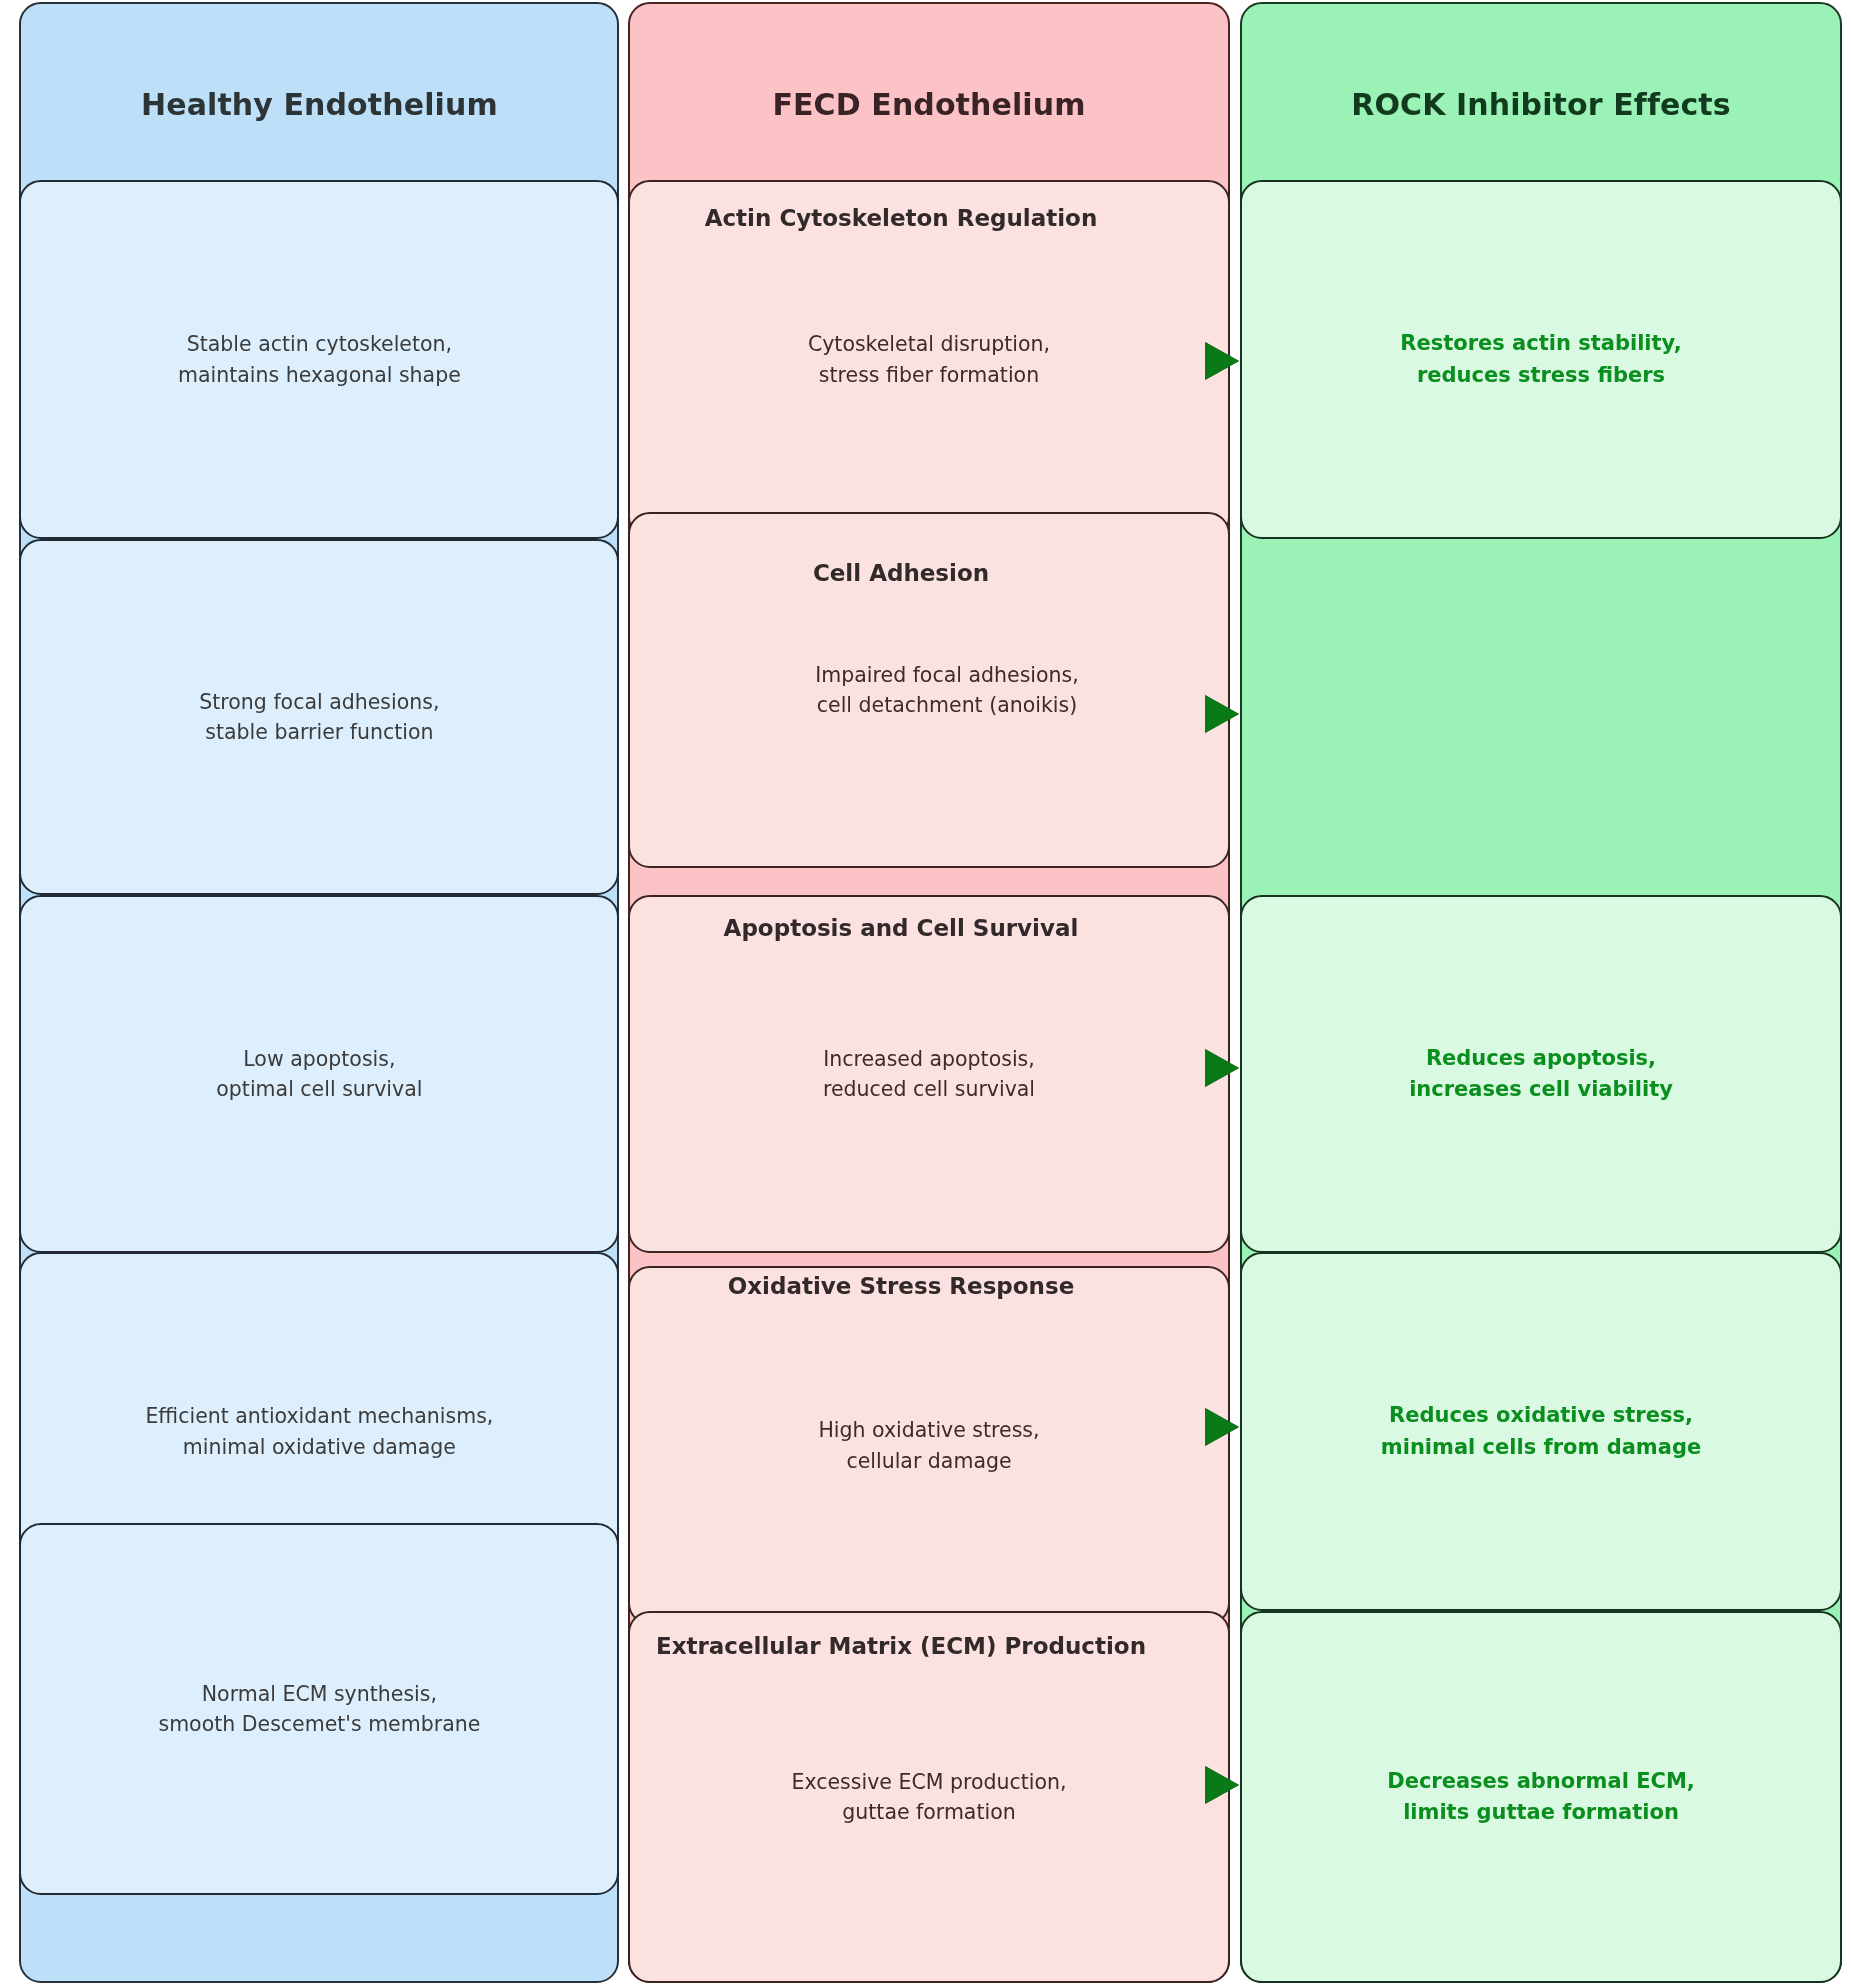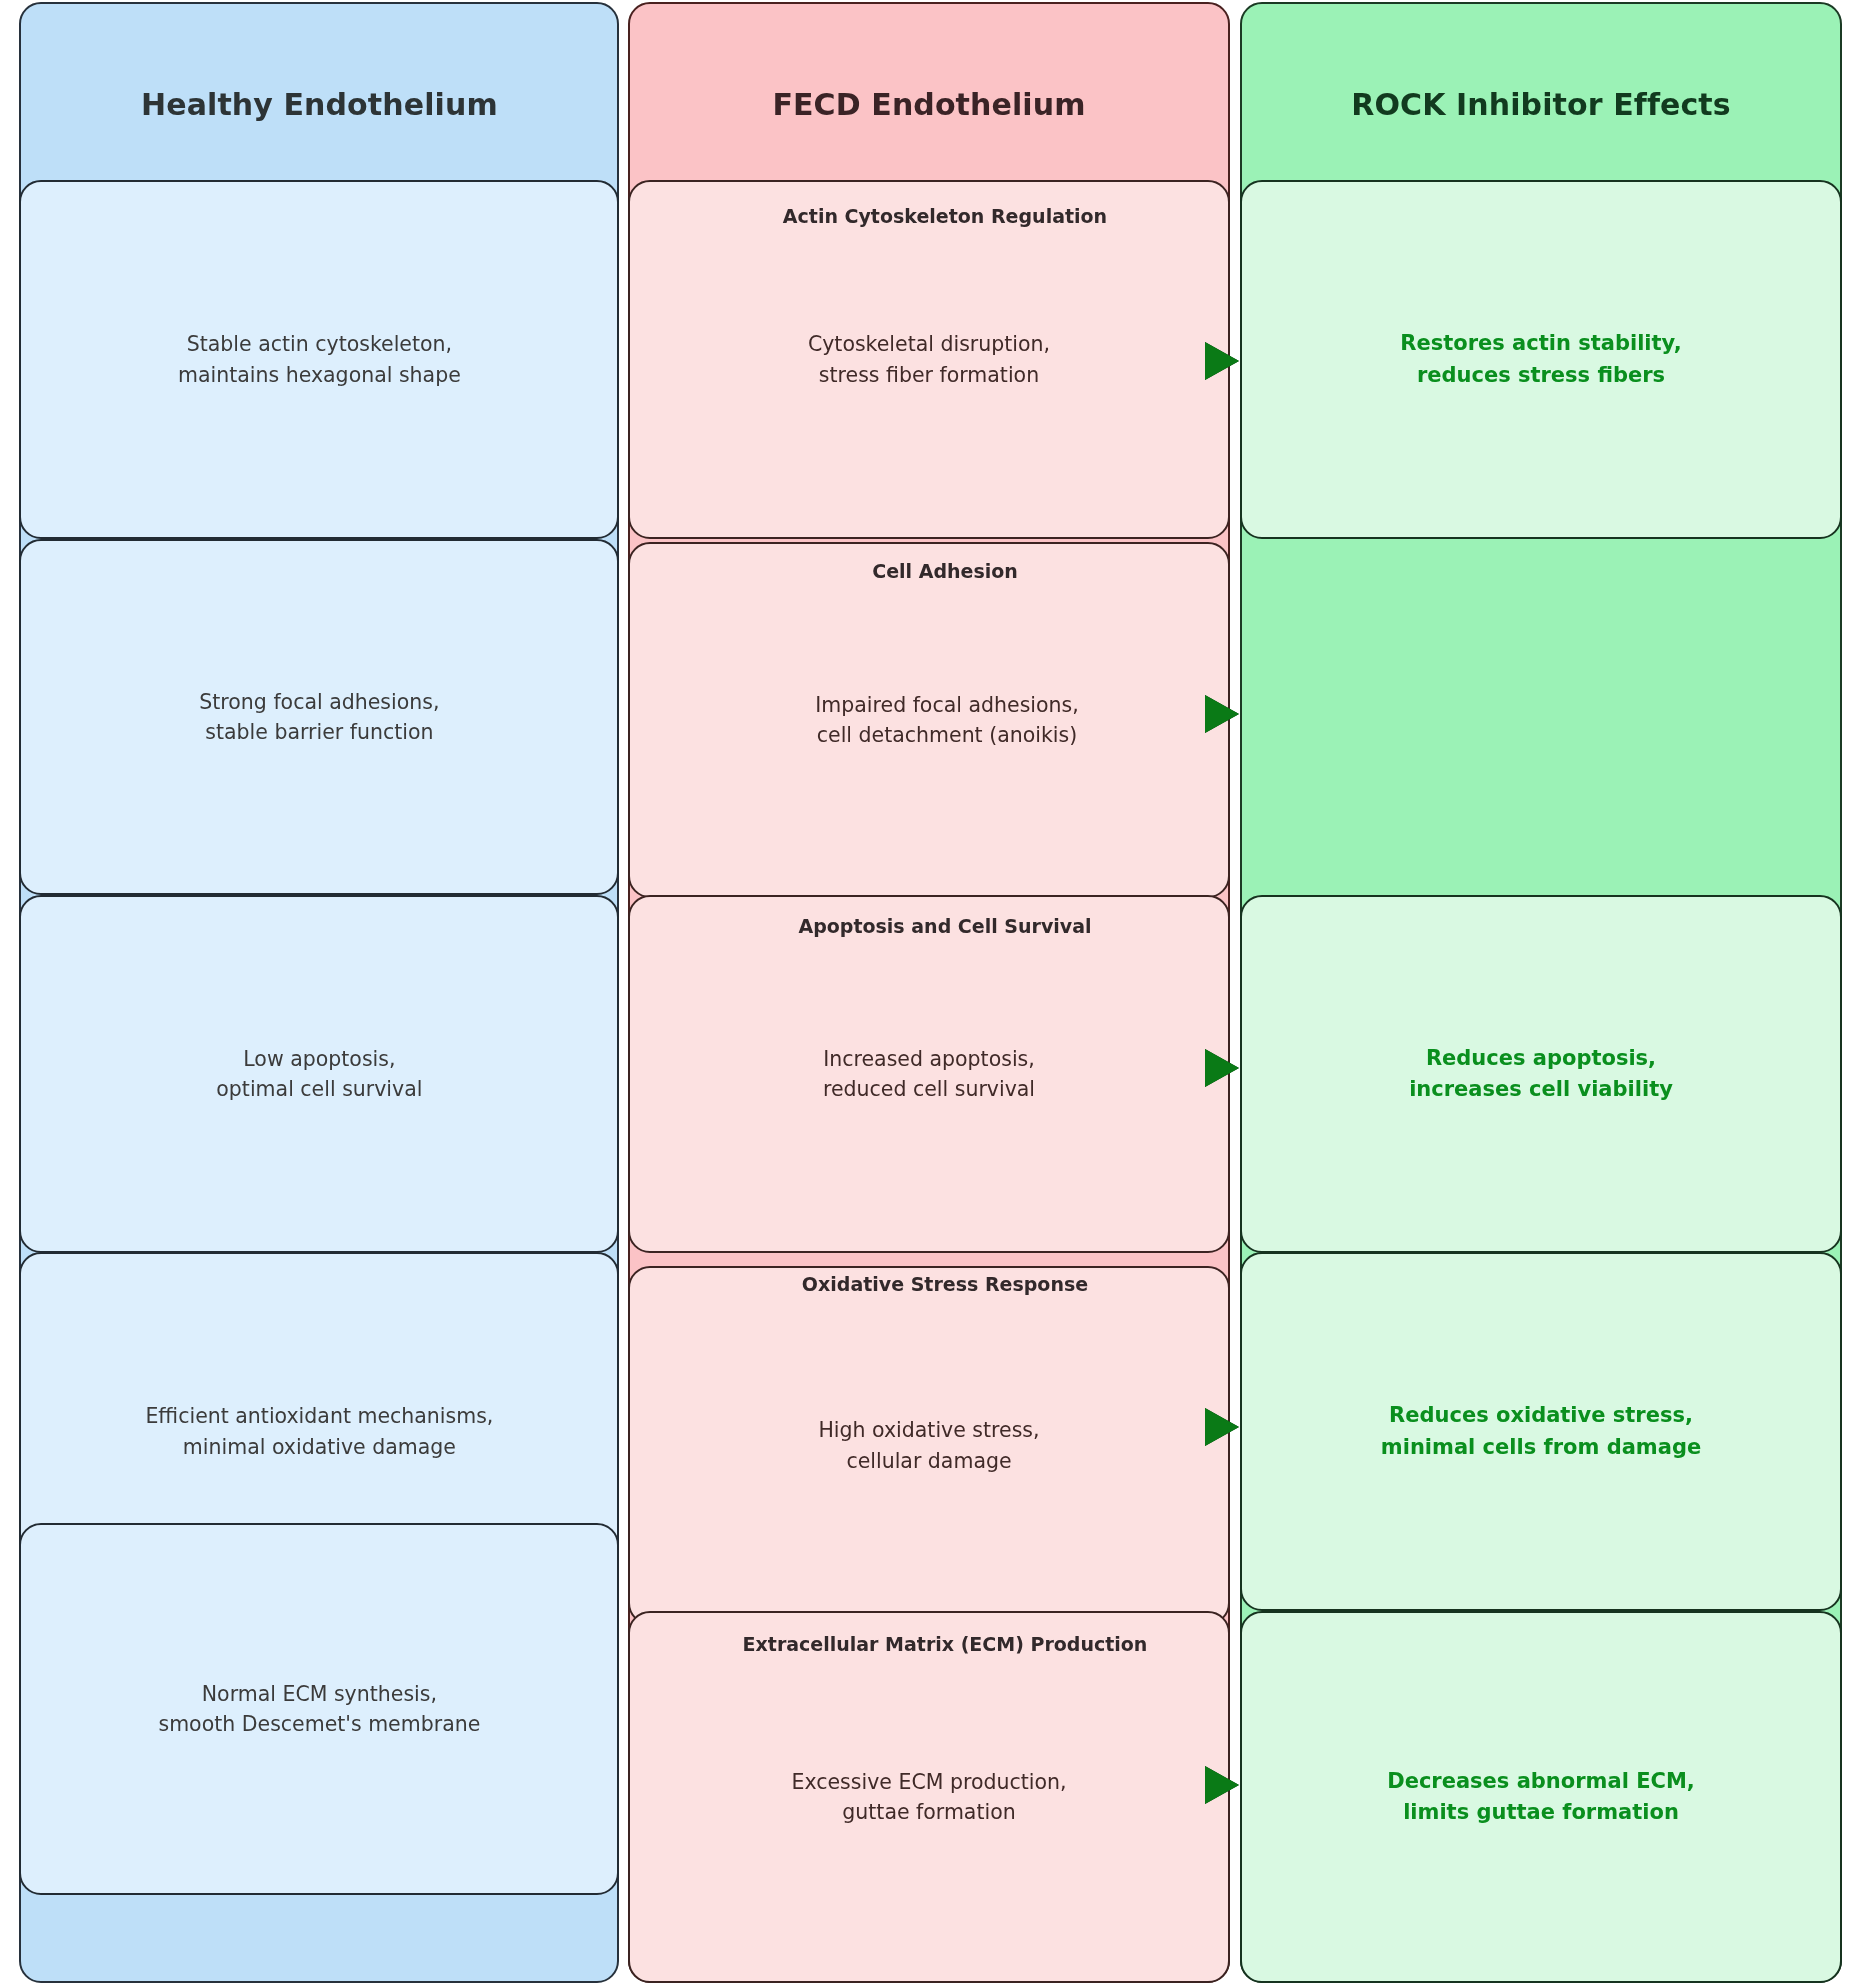--- a/index.html
+++ b/index.html
@@ -27,22 +27,22 @@
   .card.blue  {left:19.4px;   width:600px; background:#ddeffd; border-color:#222b33;}
   .card.pink  {left:628px; width:602px; background:#fce1e1; border-color:#3b2321;}
   .card.green {left:1240px; width:602px; background:#d9f9e2; border-color:#16331f;}
 
   .card-text{text-align:center;line-height:1.48;font-size:20.5px;color:#3b3b3b;
              white-space:pre-line;padding:0 22px;}
   .card.pink  .card-text{color:#402a28;}
   .card.green .card-text{color:#0a8f1e;font-weight:bold;font-size:21px;}
 
   
-  .section-title{position:absolute;left:644px;width:602px;text-align:center;
-                 font-size:19px;font-weight:bold;color:#32292b;white-space:nowrap;
+  .section-title{position:absolute;left:600px;width:602px;text-align:center;
+                 font-size:23px;font-weight:bold;color:#32292b;white-space:nowrap;
                  z-index:6;}
 
   
   .arrow{position:absolute;width:0;height:0;z-index:7;
          border-top:19px solid transparent;border-bottom:19px solid transparent;
          border-left:34px solid #0a7a16;
          filter:drop-shadow(0 0 0.6px #05340b);}
 </style>
 </head>
 <body>
@@ -71,21 +71,21 @@
     <div class="card-text">Restores actin stability,
 reduces stress fibers</div>
   </div>
   <div class="section-title" style="top:205px;">Actin Cytoskeleton Regulation</div>
   <div class="arrow" style="left:1205px;top:342px;"></div>
 
   <div class="card blue" style="top:539px;height:356px;">
     <div class="card-text">Strong focal adhesions,
 stable barrier function</div>
   </div>
-  <div class="card pink" style="top:542px;height:356px;padding-left:36px;">
+  <div class="card pink" style="top:512px;height:356px;padding-left:36px;">
     <div class="card-text">Impaired focal adhesions,
 cell detachment (anoikis)</div>
   </div>
   <div class="section-title" style="top:560px;">Cell Adhesion</div>
   <div class="arrow" style="left:1205px;top:695px;"></div>
 
   <div class="card blue" style="top:895px;height:358px;">
     <div class="card-text">Low apoptosis,
 optimal cell survival</div>
   </div>

